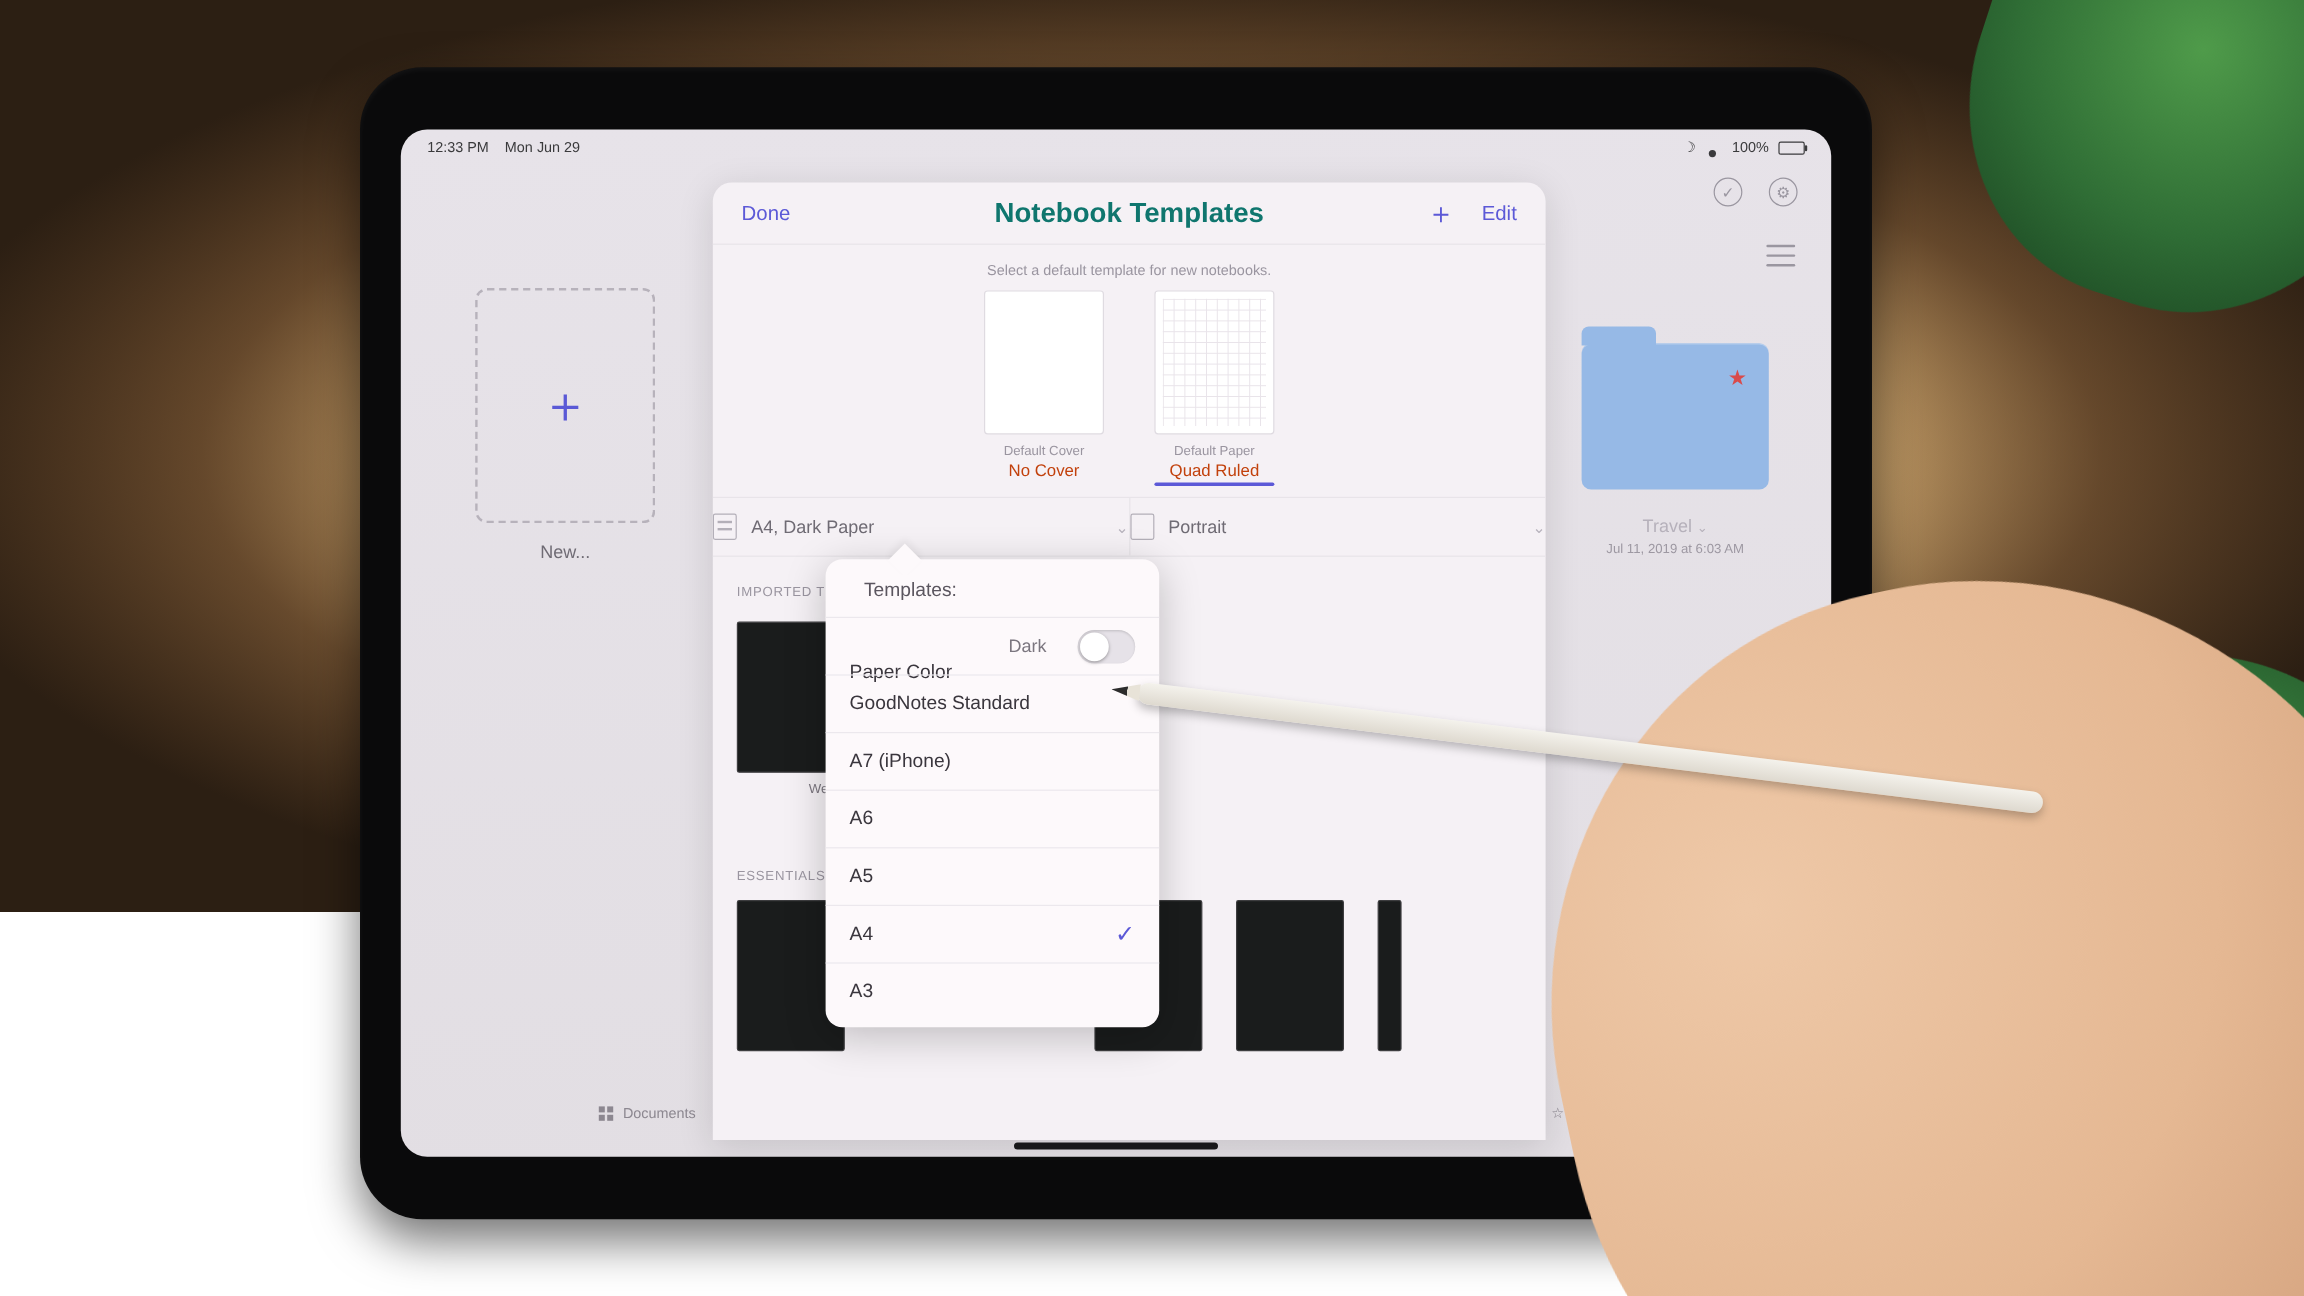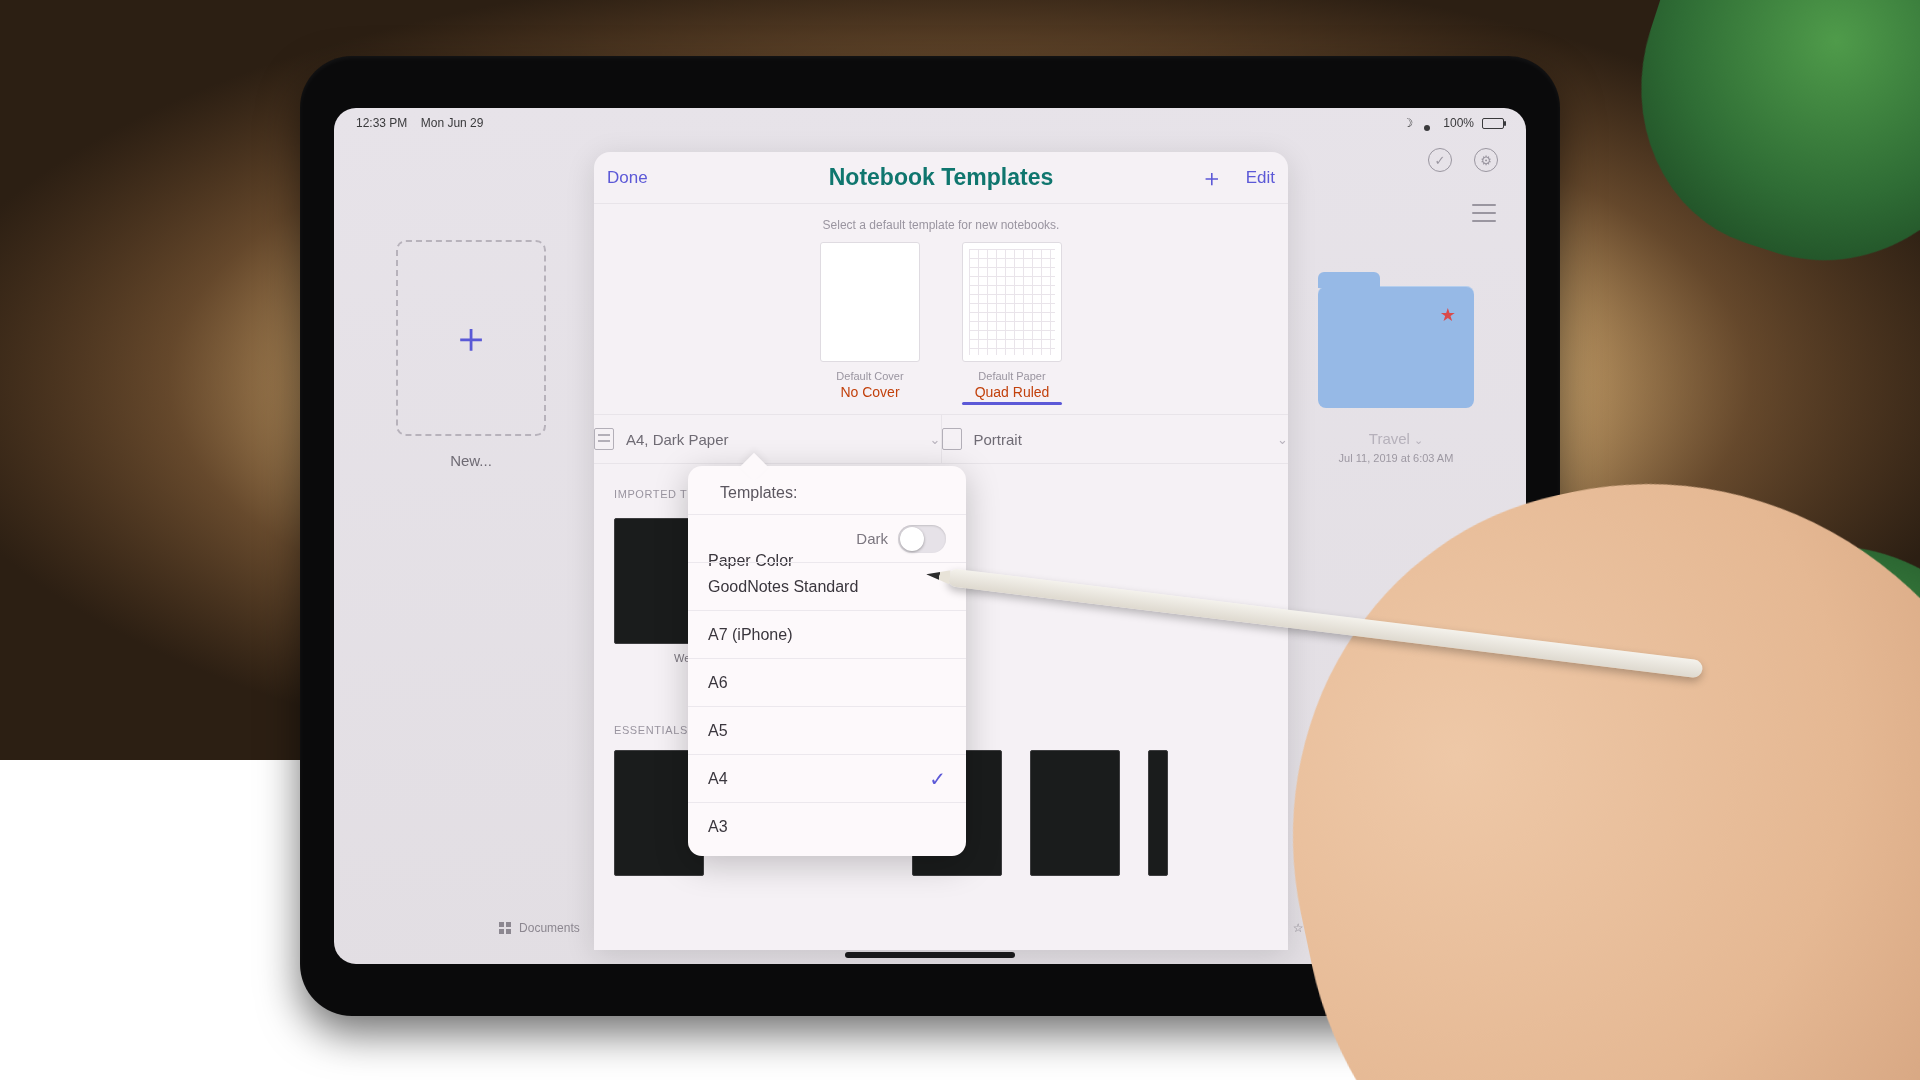--- a/index.html
+++ b/index.html
@@ -79,21 +79,21 @@
     color:#9d98a2; font-size:11px; }
 
   
   .modal { position:absolute; left:260px; top:44px; width:694px; bottom:14px;
     background:#f5f1f5; border-radius:16px 16px 0 0;
     box-shadow:0 6px 30px rgba(0,0,0,0.12);
     display:flex; flex-direction:column;
     overflow:hidden;
   }
   .modal-header { height:52px; min-height:52px; display:flex; align-items:center; justify-content:space-between;
-    padding:0 13px; border-bottom:1px solid #e8e4e9; position:relative; }
+    padding:0 24px; border-bottom:1px solid #e8e4e9; position:relative; }
   .modal-header .title { position:absolute; left:0; right:0; text-align:center;
     font-size:23px; font-weight:600; color:#0f766e; pointer-events:none; }
   .modal-header .done { color:#5c59d7; font-size:17px; z-index:2;}
   .modal-header .right { display:flex; align-items:center; gap:22px; z-index:2;}
   .modal-header .plus { font-size:24px; color:#5c59d7; font-weight:300; }
   .modal-header .edit { color:#5c59d7; font-size:17px; }
 
   
   .subtitle { text-align:center; color:#9a95a0; font-size:12px; padding:14px 0 10px; }
   .defaults { display:flex; justify-content:center; gap:42px; padding-bottom:14px; }
@@ -137,21 +137,21 @@
   }
   .popover .caret { position:absolute; top:-9px; left:56px; width:20px; height:20px;
     background:#fdf9fb; transform:rotate(45deg);
     box-shadow:-3px -3px 6px rgba(0,0,0,0.05);
   }
   .popover h4 { font-size:16px; color:#5b565f; padding:0 32px 12px; font-weight:400; }
   .pop-row { height:48px; display:flex; align-items:center; padding:0 20px;
     font-size:16px; color:#3a363d; border-top:1px solid #ece8ed; position:relative; }
   .pop-row:first-of-type { border-top:1px solid #ece8ed; }
   .pop-row .label { color:#3a363d;margin-top:44px; }
-  .pop-row .tail { margin-left:auto; display:flex; align-items:center; gap:10px; color:#7b767f; font-size:15px; }
+  .pop-row .tail { margin-left:auto; display:flex; align-items:center; gap:26px; color:#7b767f; font-size:15px; }
   .check { color:#5c59d7; font-size:20px; margin-left:auto; }
   .toggle { width:48px; height:28px; border-radius:14px; background:#e6e2e8; position:relative;
     box-shadow: inset 0 1px 2px rgba(0,0,0,0.15); }
   .toggle .knob { position:absolute; left:2px; top:2px; width:24px; height:24px; border-radius:50%;
     background:#fff; box-shadow:0 1px 3px rgba(0,0,0,0.35); }
   
 
   
   .bottombar { position:absolute; left:0; right:0; bottom:16px; height:40px;
     display:flex; justify-content:space-around; align-items:center;

